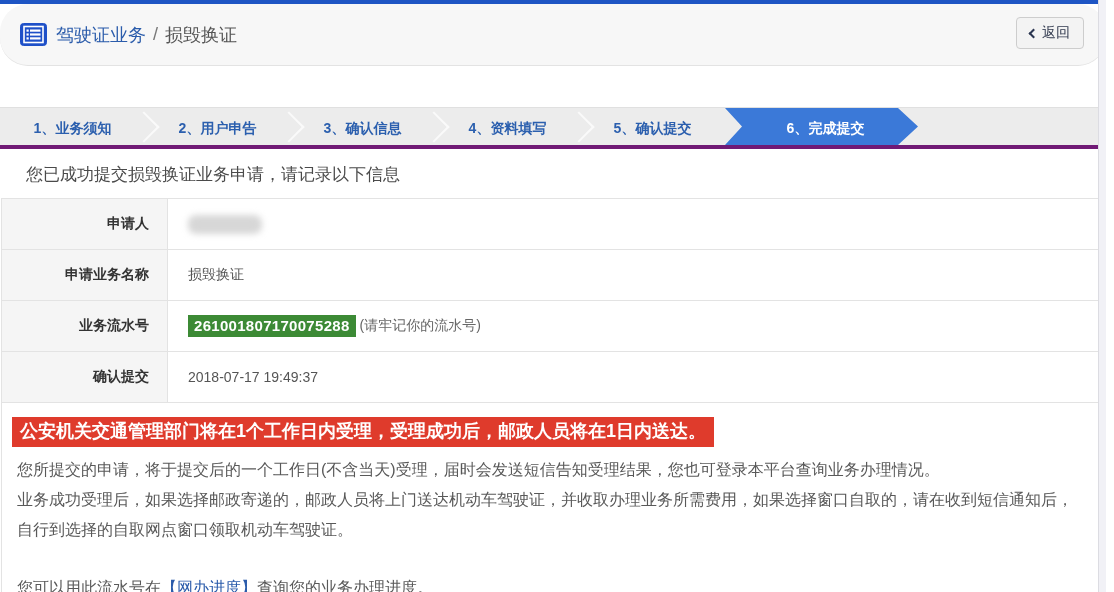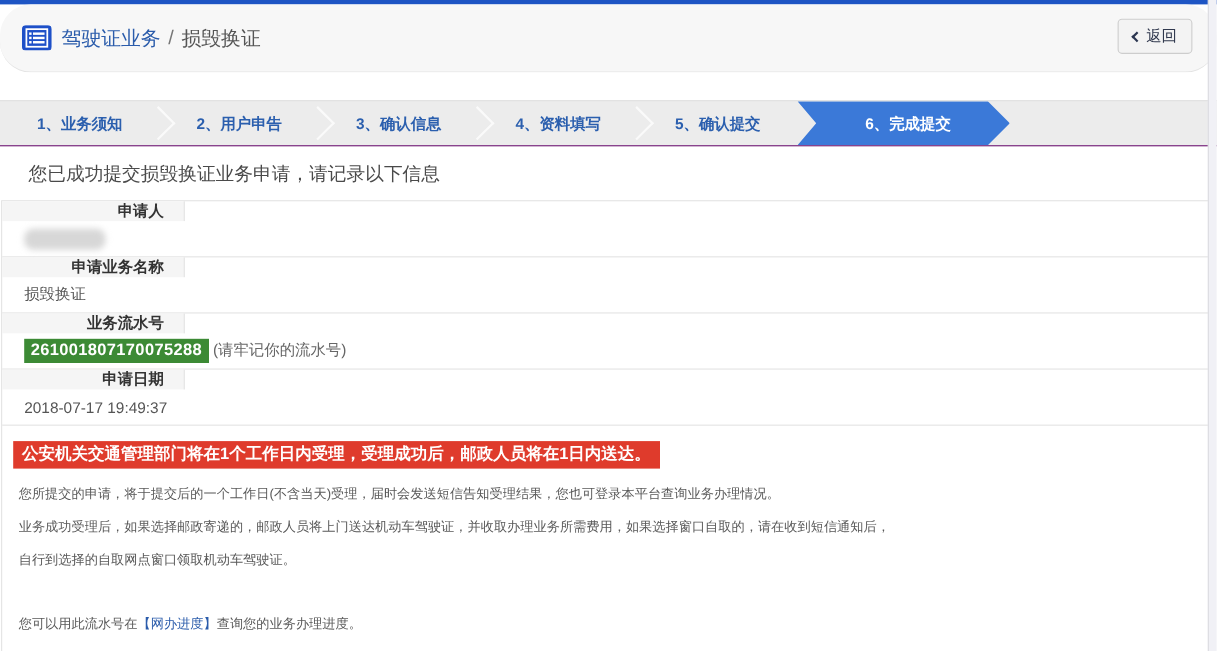--- a/index.html
+++ b/index.html
@@ -22,55 +22,55 @@
   .title-secondary { color:#555; font-size:18px; }
   .back-button { position:absolute; right:22px; top:13px; height:32px; min-width:62px;
     background:#f3f3f3; border:1px solid #cdcdcd; border-radius:4px; cursor:pointer;
     display:flex; align-items:center; justify-content:center; padding:0 13px;
     font-size:14px; color:#30384d; font-family:inherit;text-align:right; }
   .back-chevron { display:inline-block; width:7px; height:7px; margin-right:5px;
     border-left:2px solid #2a3550; border-bottom:2px solid #2a3550;
     transform:rotate(45deg); }
 
   
-  .step-bar { margin-top:25px; height:42px; background:#ececec;
-    border-top:1px solid #e0e0e0; border-bottom:1px solid #701a75;
+  .step-bar { margin-top:41px; height:42px; background:#ececec;
+    border-top:1px solid #e0e0e0; border-bottom:4px solid #701a75;
     display:flex; align-items:stretch; }
   .step { position:relative; width:145px; line-height:40px; text-align:center;
     color:#2b5fae; font-weight:bold; font-size:14px; cursor:pointer; }
   .step + .step:not(.active)::before { content:""; position:absolute; left:-12px; top:50%;
     width:20px; height:20px; border-top:2px solid #fafafa; border-right:2px solid #fafafa;
     transform:translateY(-50%) rotate(45deg); }
   .step.active { width:193px; background:#3b79d8; color:#fff;
     clip-path:polygon(0 0, calc(100% - 20px) 0, 100% 50%, calc(100% - 20px) 100%, 0 100%, 17px 50%);
     padding-left:8px; }
   .step-filler { flex:1; }
 
   
   .success-heading { margin:14px 12px 12px 26px; font-size:17px; color:#4a4a4a; }
 
   
   .content-box { margin:0 2px 0 1px; border:1px solid #e3e3e3; }
-  .info-row { display:flex; align-items:stretch; border-bottom:1px solid #e3e3e3; height:51px;flex-direction:column; }
+  .info-row { display:flex; align-items:stretch; border-bottom:1px solid #e3e3e3; height:51px; }
   .info-label { width:166px; background:#f5f5f5; border-right:1px solid #e3e3e3;
     display:flex; align-items:center; justify-content:flex-end; padding-right:18px;
     font-weight:bold; font-size:14px; color:#333; }
   .info-value { flex:1; display:flex; align-items:center; padding-left:20px;
     font-size:14px; color:#555; }
   .redacted-blob { width:74px; height:19px; background:#d7d7d7; border-radius:8px;
     filter:blur(3px); }
   .serial-badge { background:#3c8a35; color:#fff; font-weight:bold; font-size:15px;
     padding:2px 6px 3px; letter-spacing:.3px;text-align:right; }
   .serial-note { color:#666; margin-left:4px; }
 
   
   .notice { padding:14px 12px 16px 10px; }
   .alert-banner { display:inline-block; background:#df3b2c; color:#fff; font-weight:bold;
-    font-size:15px; padding:2px 8px 4px; }
-  .notice p { font-size:12px; color:#595959; line-height:30px; margin:0; padding-left:5px; }
+    font-size:18px; padding:2px 8px 4px; }
+  .notice p { font-size:16px; color:#595959; line-height:30px; margin:0; padding-left:5px; }
   .notice p.first { margin-top:8px; }
   .progress-line { margin-top:28px !important; }
   .progress-link { color:#2b5cab; font-weight:normal; cursor:pointer; }
 </style>
 </head>
 <body>
 
 <div class="app">
   <div class="page">
 
@@ -125,21 +125,21 @@
 
       <div class="info-row">
         <div class="info-label">业务流水号</div>
         <div class="info-value">
           <span class="serial-badge">261001807170075288</span>
           <span class="serial-note">(请牢记你的流水号)</span>
         </div>
       </div>
 
       <div class="info-row">
-        <div class="info-label">申请日期</div>
+        <div class="info-label">确认提交</div>
         <div class="info-value">2018-07-17 19:49:37</div>
       </div>
 
       <div class="notice">
         <span class="alert-banner">公安机关交通管理部门将在1个工作日内受理，受理成功后，邮政人员将在1日内送达。</span>
         <p class="first">您所提交的申请，将于提交后的一个工作日(不含当天)受理，届时会发送短信告知受理结果，您也可登录本平台查询业务办理情况。</p>
         <p>业务成功受理后，如果选择邮政寄递的，邮政人员将上门送达机动车驾驶证，并收取办理业务所需费用，如果选择窗口自取的，请在收到短信通知后，</p>
         <p>自行到选择的自取网点窗口领取机动车驾驶证。</p>
         <p class="progress-line">
           <span>您可以用此流水号在</span><span class="progress-link">【网办进度】</span><span>查询您的业务办理进度。</span>

